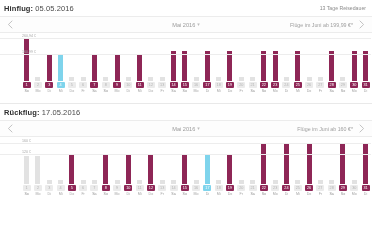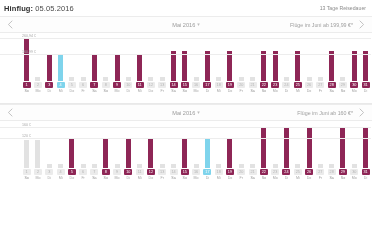--- a/index.html
+++ b/index.html
@@ -426,20 +426,27 @@
           <div class="dayname">Di</div>
         </div>
       </div>
   </div>
 
   <div class="gap"></div>
   <div class="divider"></div>
 
   <div class="panel">
 
+    <div class="panel-head">
+      <div class="panel-title">
+        <span class="lbl">Rückflug:</span>
+        <span class="val">17.05.2016</span>
+      </div>
+      <div class="trip-duration"></div>
+    </div>
 
     <div class="nav-bar">
       <div class="nav-arrow nav-left">
         <svg width="6" height="9" viewBox="0 0 6 9">
             <path d="M5 1 L1.4 4.5 L5 8" fill="none" stroke="#bcbcbc" stroke-width="0.9" stroke-linecap="round"></path>
           </svg>
       </div>
       <div class="month-sel">
         <span class="mlabel">Mai 2016</span><span class="chev-d">▾</span>
       </div>

